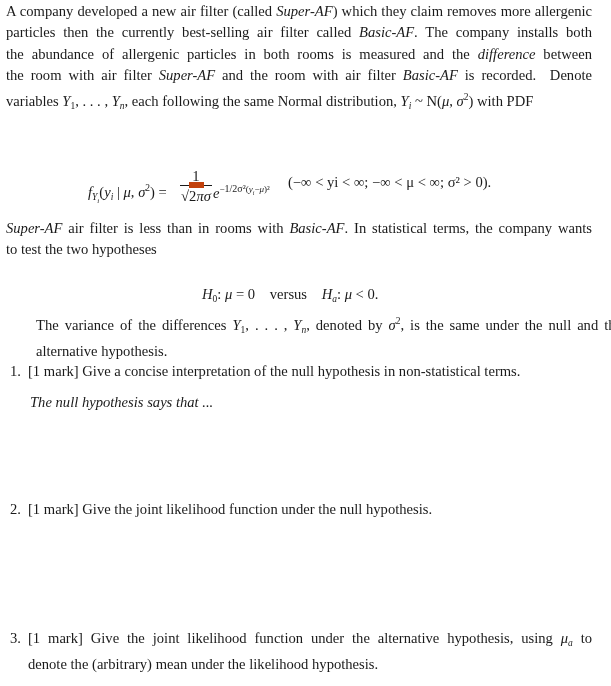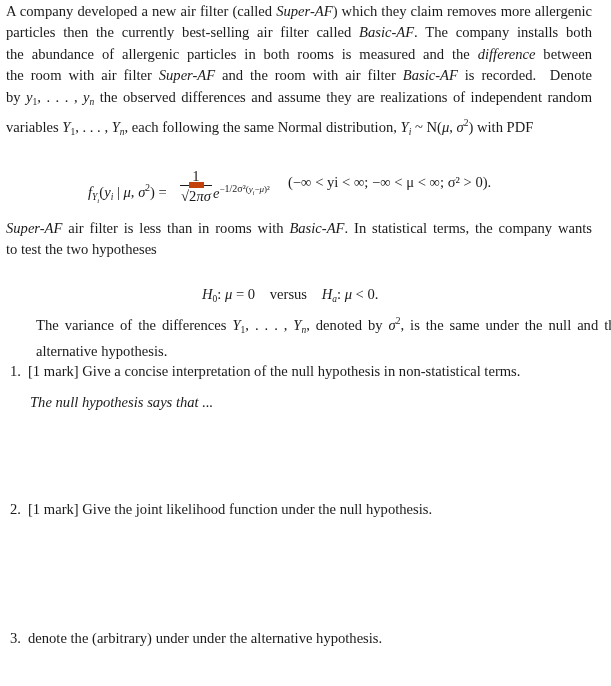--- a/index.html
+++ b/index.html
@@ -50,21 +50,20 @@
 </head>
 <body>
 
 <div class="page">
 
   <div class="para" style="top:1px;">
     <span class="ln">A company developed a new air filter (called <i>Super-AF</i>) which they claim removes more allergenic</span>
     <span class="ln">particles then the currently best-selling air filter called <i>Basic-AF</i>. The company installs both</span>
     <span class="ln">the abundance of allergenic particles in both rooms is measured and the <i>difference</i> between</span>
     <span class="ln">the room with air filter <i>Super-AF</i> and the room with air filter <i>Basic-AF</i> is recorded. &nbsp;Denote</span>
-    <span class="ln">by <i>y</i><sub>1</sub>, . . . , <i>y<sub>n</sub></i> the observed differences and assume they are realizations of independent random</span>
     <span class="ln last">variables <i>Y</i><sub>1</sub>, . . . , <i>Y<sub>n</sub></i>, each following the same Normal distribution, <i>Y<sub>i</sub></i> ~ N(<i>μ</i>, <i>σ</i><sup>2</sup>) with PDF</span>
   </div>
 
   <div class="formula">
     <span class="lhs"><i>f<sub>Y<sub style="font-size:7px">i</sub></sub></i>(<i>y<sub>i</sub></i> | <i>μ</i>, <i>σ</i><sup>2</sup>) =</span>
     <span class="frac">
       <span class="num">1</span>
       <span class="bar"></span>
       <span class="den">√<span style="border-top:6px solid #c2410c;">2<i>π</i></span><i>σ</i></span>
     </span>
@@ -101,17 +100,18 @@
     <span class="num">2.</span>
     <span class="body">
       <span>[1 mark]</span>
       <span>Give the joint likelihood function under the null hypothesis.</span>
     </span>
   </div>
 
   <div class="q" style="top:628px; height:44px;">
     <span class="num">3.</span>
     <span class="body">
-      <span style="display:block;">denote the (arbitrary) under under the alternative hypothesis.</span>
+      <span class="ln" style="display:block; text-align-last:justify; white-space:nowrap;"><span>[1 mark]</span> Give the joint likelihood function under the alternative hypothesis, using <i>μ<sub>a</sub></i> to</span>
+      <span style="display:block;">denote the (arbitrary) mean under the likelihood hypothesis.</span>
     </span>
   </div>
 
 </div>
 
 </body></html>

